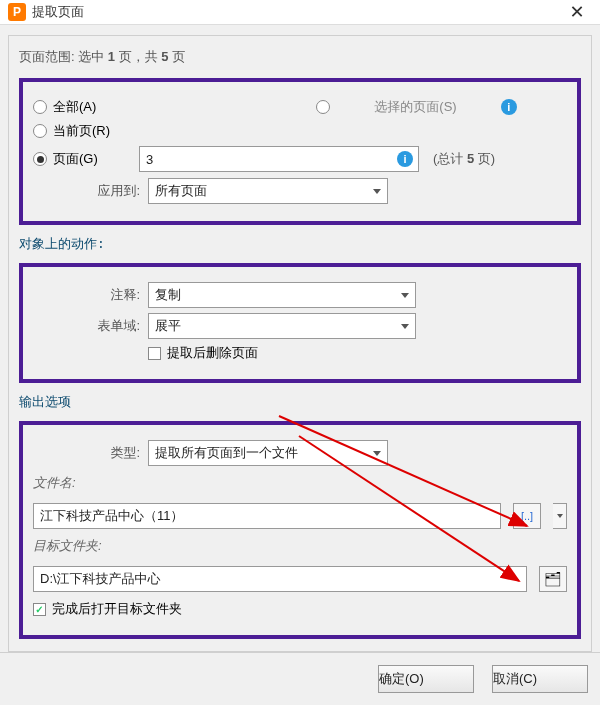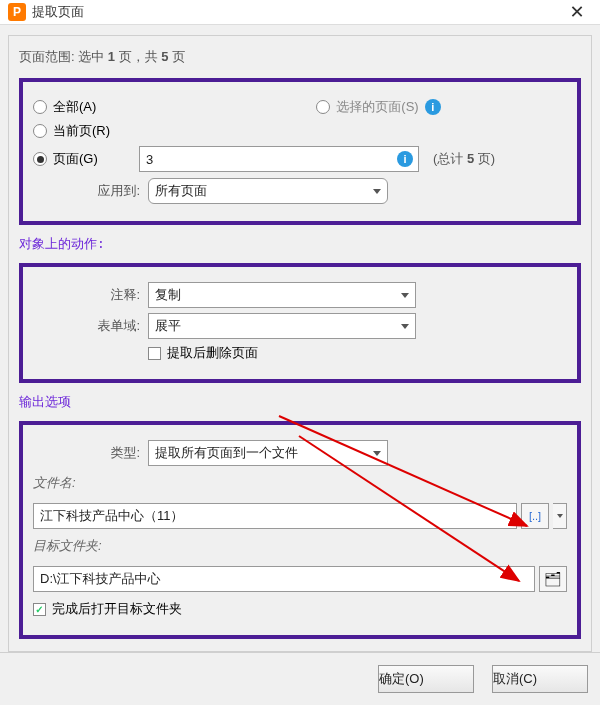--- a/index.html
+++ b/index.html
@@ -10,49 +10,49 @@
   .titlebar .title { flex: 1; color: #333; }
   .titlebar .close { width: 30px; text-align: center; font-size: 18px; color: #333; cursor: pointer; }
   .body { flex: 1; padding: 10px 8px 0 8px; background: #f0f0f0; display: flex; flex-direction: column; }
   .panel { border: 1px solid #cfcfcf; background: #f0f0f0; padding: 8px 10px 12px 10px; }
   .section-head { color: #555; padding: 4px 0 8px 0; }
   .section-head b { font-weight: bold; }
   .inner { border: 4px solid #4c1d95; background: #f0f0f0; padding: 10px 10px 12px 10px; margin-top: 4px; }
   .row { display: flex; align-items: center; margin: 5px 0; }
   .row.radio-row { margin: 6px 0; }
   .row.two-col { }
-  .col-right { margin-left: 220px; display: flex; align-items: center; }
+  .col-right { margin-left: 220px; display: flex; align-items: center; gap: 38px; }
   .radio { width: 14px; height: 14px; border: 1px solid #888; border-radius: 50%; background: #fff; margin-right: 6px; display: inline-flex; align-items: center; justify-content: center; }
   .radio.checked::after { content: ""; width: 7px; height: 7px; background: #333; border-radius: 50%; }
   .label-left { width: 115px; text-align: right; padding-right: 8px; color: #555; }
   .text-input, .select { height: 26px; border: 1px solid #999; background: #fff; padding: 0 6px; display: flex; align-items: center; color: #222; position: relative; }
   .select { padding-right: 20px; }
   .select::after { content: ""; position: absolute; right: 6px; top: 50%; margin-top: -2px; border-left: 4px solid transparent; border-right: 4px solid transparent; border-top: 5px solid #555; }
   .text-input { width: 100%; }
   .page-input-wrap { flex: 1; display: flex; align-items: center; gap: 8px; }
   .page-input { width: 280px; position: relative; }
   .info-icon { width: 16px; height: 16px; border-radius: 50%; background: #2a9ae0; color: #fff; font-size: 11px; display: inline-flex; align-items: center; justify-content: center; font-weight: bold; }
   .info-icon.inside { position: absolute; right: 5px; top: 50%; margin-top: -8px; }
   .total-text { color: #555; margin-left: 6px; }
-  .select.w1 { width: 240px; border-radius: 6px; }
+  .select.w1 { width: 240px; }
   .select.w2 { width: 268px; }
   .select.w3 { width: 240px; }
   .checkbox { width: 13px; height: 13px; border: 1px solid #888; background: #fff; margin-right: 6px; display: inline-flex; align-items: center; justify-content: center; font-size: 10px; color: #2c6; }
   .checkbox.checked::after { content: "✓"; color: #2c6; font-weight: bold; }
   .group-label { color: #666; margin-bottom: 6px; font-style: italic; }
   .mt8 { margin-top: 8px; }
-  .file-row { display: flex; align-items: center; gap: 4px; margin-top: 11px; }
+  .file-row { display: flex; align-items: center; gap: 12px; margin-top: 11px; }
   .file-row .text-input { flex: 1; }
   .btn-small { width: 28px; height: 26px; border: 1px solid #999; background: #f6f6f6; display: flex; align-items: center; justify-content: center; cursor: pointer; }
   .btn-small.dropdown { width: 14px; border-left: none; }
   .btn-small.dropdown::after { content: ""; border-left: 3px solid transparent; border-right: 3px solid transparent; border-top: 4px solid #555; }
   .footer { display: flex; justify-content: flex-end; padding: 12px 12px; gap: 18px; background: #f0f0f0; border-top: 1px solid #cfcfcf; }
   .btn { min-width: 96px; height: 28px; border: 1px solid #999; background: linear-gradient(#fafafa,#e6e6e6); display: flex; align-items: center; justify-content: flex-start; cursor: pointer; color: #222; }
   .arrow { position: absolute; pointer-events: none; }
-  .subheader { color: #6d28d9; padding: 2px 0 6px 0; font-family: Liberation Mono, monospace; }
+  .subheader { color: #0c4a6e; padding: 2px 0 6px 0; font-family: Liberation Mono, monospace; }
   .folder-glyph { font-size: 14px; }
 </style>
 </head>
 <body>
 
 <div class="window">
   <div class="titlebar">
     <div class="icon-p">P</div>
     <div class="title">提取页面</div>
     <div class="close">✕</div>

